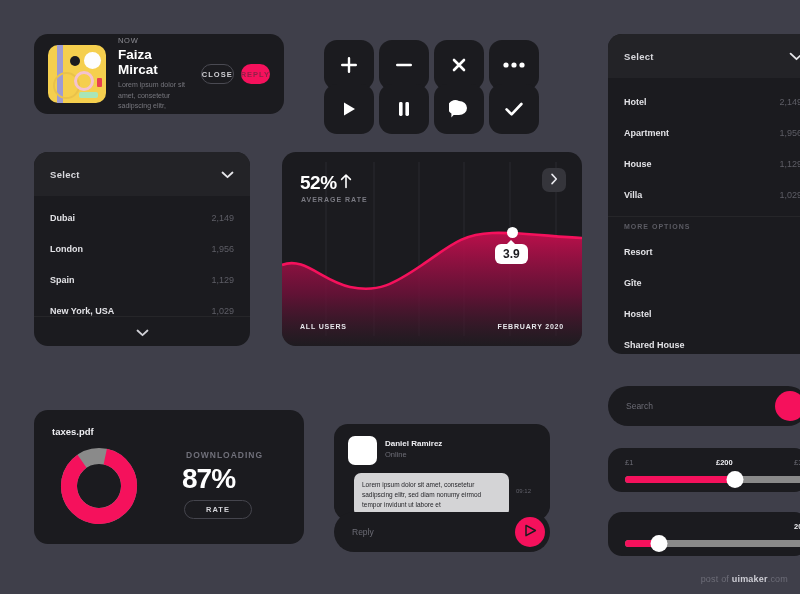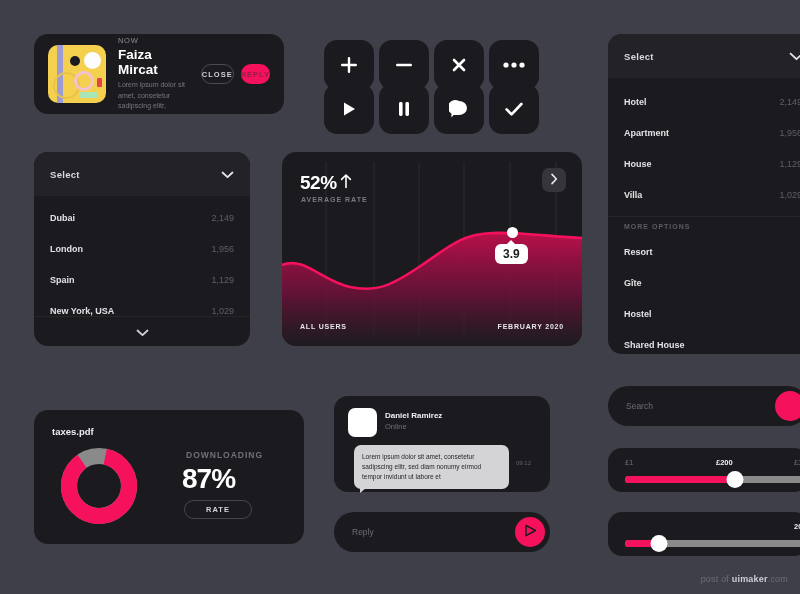--- a/index.html
+++ b/index.html
@@ -132,21 +132,21 @@
   .dl-pct { position: absolute; left: 148px; top: 53px; font-size: 28px;
     font-weight: bold; color: #ffffff; letter-spacing: -1px; }
   .btn-stop {
     position: absolute; left: 184px; top: 90px; transform: translateX(-50%);
     width: 68px; height: 19px; border-radius: 10px; border: 1px solid #45454d;
     color: #d4d4d9; font-size: 7.5px; font-weight: bold; letter-spacing: 1px;
     display: flex; align-items: center; justify-content: center;
   }
 
   
-  #chat-card { left: 334px; top: 396px; width: 216px; height: 96px; }
+  #chat-card { left: 334px; top: 424px; width: 216px; height: 96px; }
   .chat-av { position: absolute; left: 14px; top: 12px; width: 29px; height: 29px;
     border-radius: 7px; background: #ffffff; }
   .chat-name { position: absolute; left: 51px; top: 15px; font-size: 8px;
     font-weight: bold; color: #f0f0f4; }
   .chat-status { position: absolute; left: 51px; top: 26px; font-size: 7.5px;
     color: #6e6e77; }
   .chat-bubble {
     position: absolute; left: 20px; top: 49px; width: 155px;
     background: #d4d4d6; border-radius: 7px; padding: 7px 8px;
     font-size: 6.5px; color: #26262a; line-height: 1.55;

